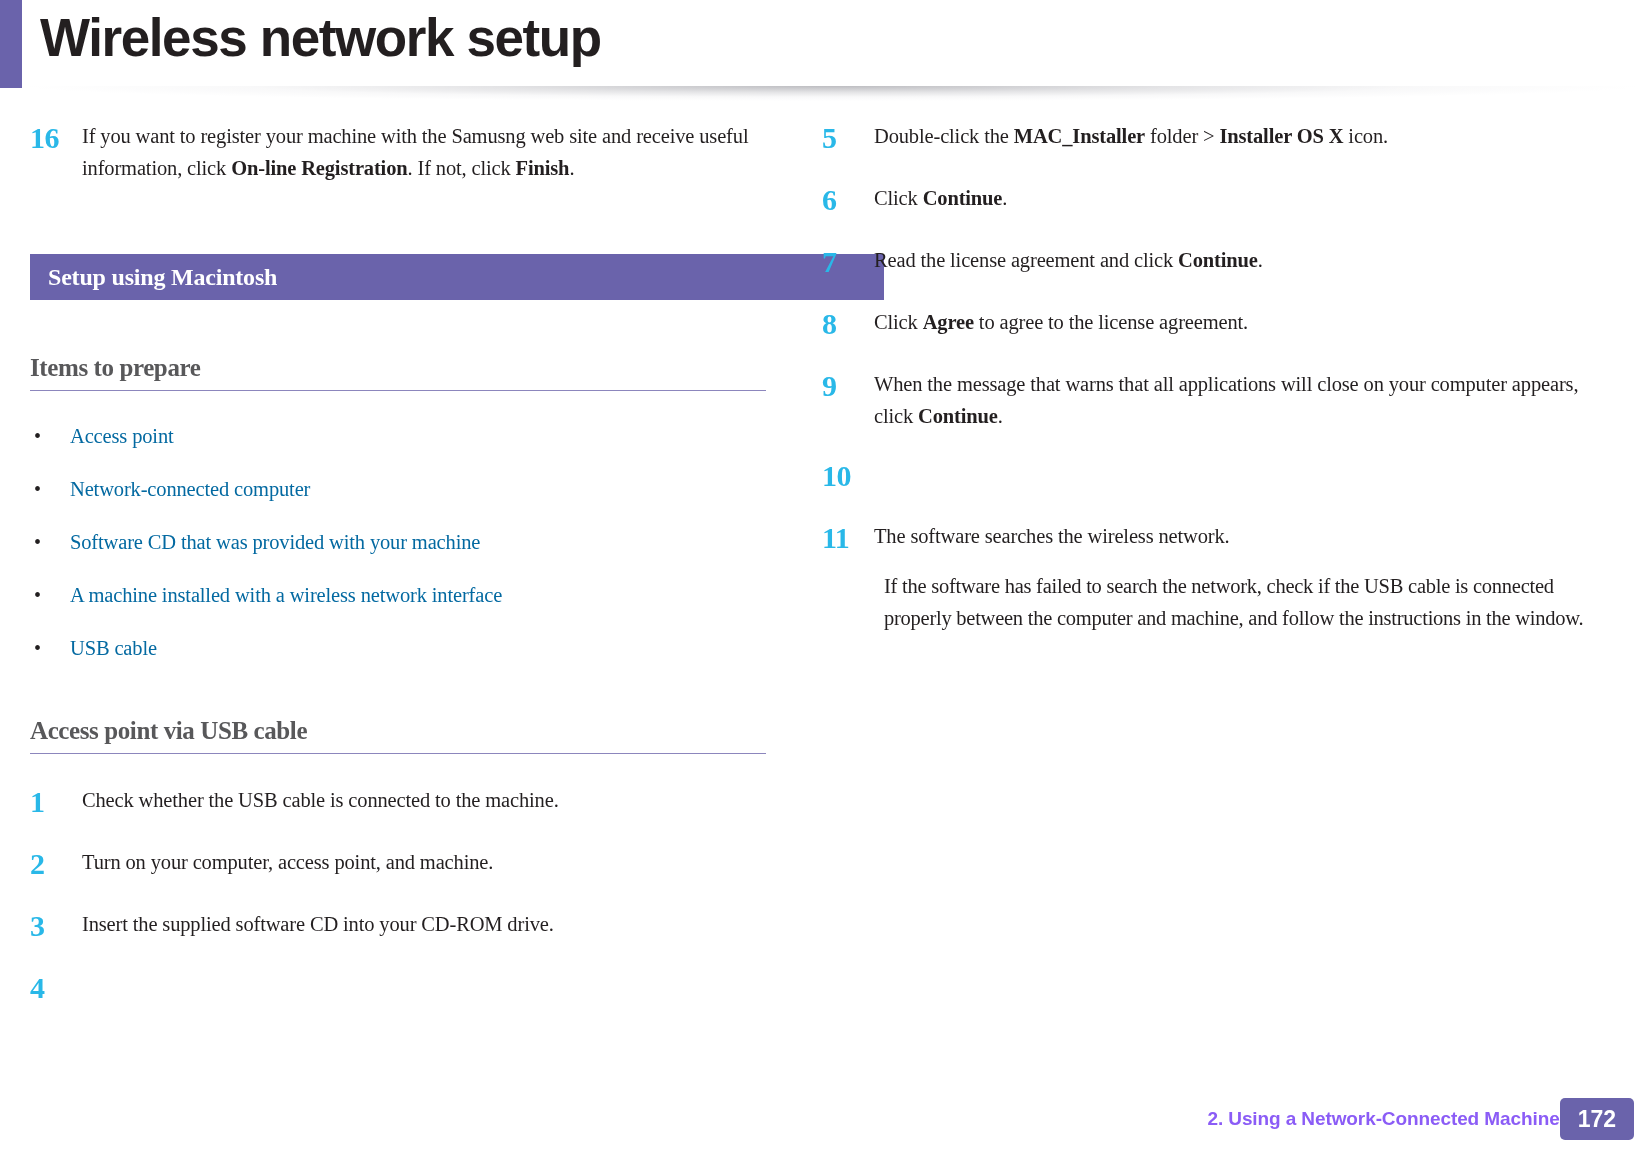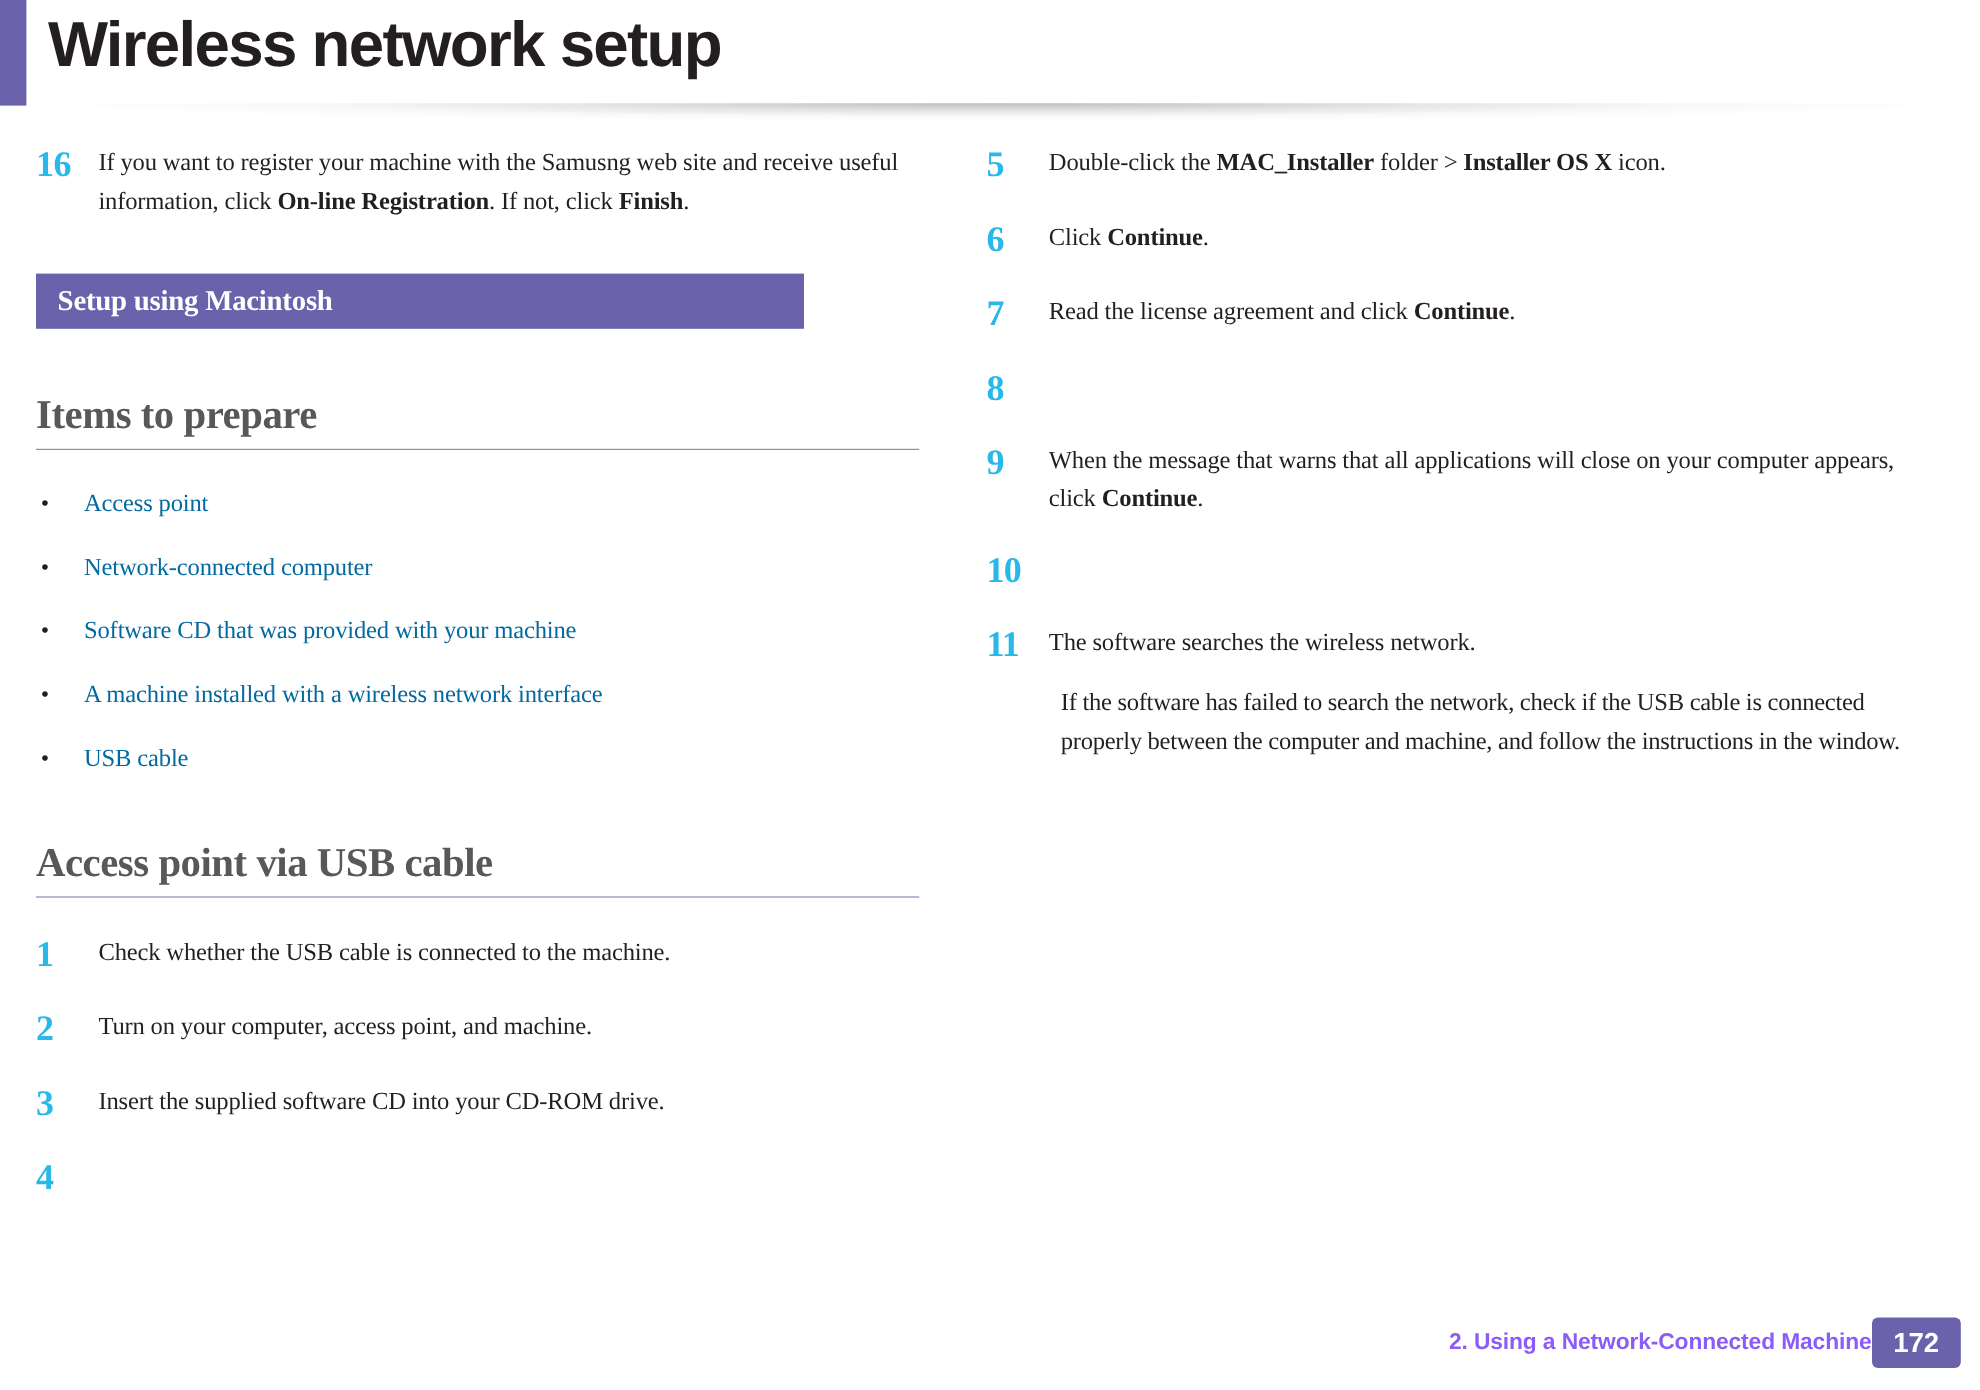--- a/index.html
+++ b/index.html
@@ -91,42 +91,42 @@
   .step-sub {
     margin-top: 18px;
     font-size: 20.5px;
     line-height: 32px;
     letter-spacing: -0.25px;
     margin-left: 10px;
   }
 
   
   .section-banner {
-    width: 640px;
+    width: 854px;
     height: 46px;
     background: #6a63ab;
-    margin: 44px 0 0 0;
+    margin: 70px 0 0 0;
     display: flex;
     align-items: center;
   }
   .section-banner-label {
     color: #ffffff;
     font-size: 24px;
     font-weight: bold;
     padding-left: 18px;
     letter-spacing: -0.2px;
   }
 
   
   .sub-heading {
     margin-top: 54px;
     width: 736px;
   }
   .sub-heading-text {
-    font-size: 34px;
+    font-size: 25px;
     font-weight: bold;
     color: #58585a;
     letter-spacing: -0.4px;
     padding-bottom: 8px;
   }
   .sub-heading-rule {
     width: 736px;
     height: 1px;
     background: #8c86bd;
   }
@@ -271,20 +271,21 @@
       <div class="step">
         <div class="step-num">6</div>
         <div class="step-body"><span>Click </span><b>Continue</b><span>.</span></div>
       </div>
       <div class="step">
         <div class="step-num">7</div>
         <div class="step-body"><span>Read the license agreement and click </span><b>Continue</b><span>.</span></div>
       </div>
       <div class="step">
         <div class="step-num">8</div>
+        <div class="step-body"><span>Click </span><b>Agree</b><span> to agree to the license agreement.</span></div>
       </div>
       <div class="step">
         <div class="step-num">9</div>
         <div class="step-body"><span>When the message that warns that all applications will close on your computer appears, click </span><b>Continue</b><span>.</span></div>
       </div>
       <div class="step">
         <div class="step-num">10</div>
       </div>
       <div class="step">
         <div class="step-num">11</div>

